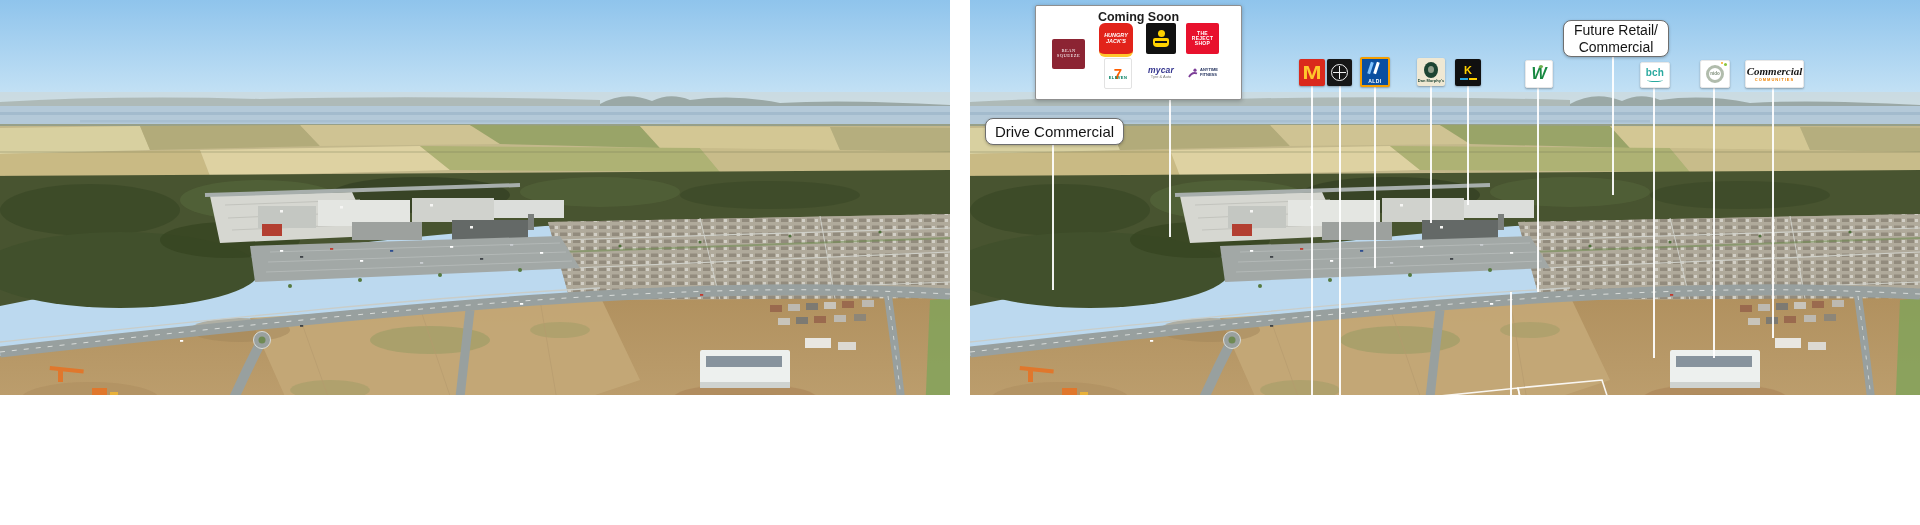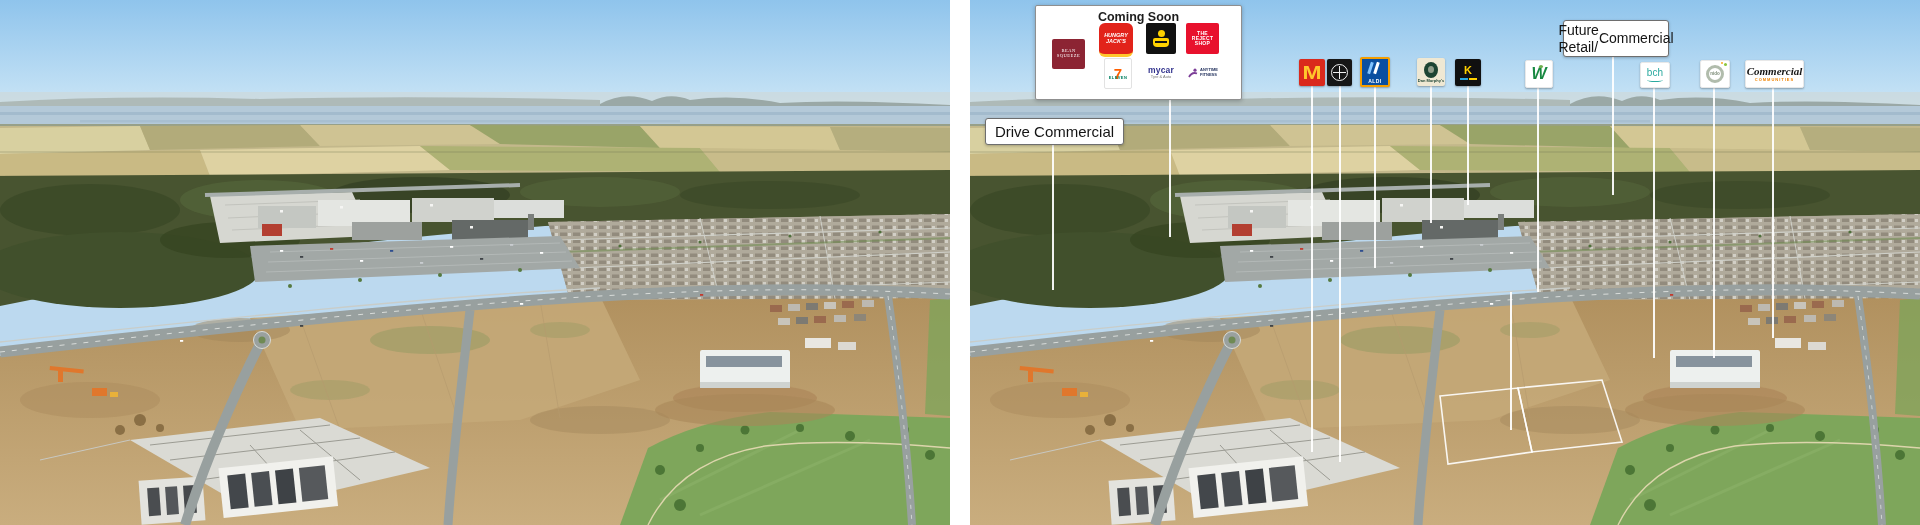--- a/index.html
+++ b/index.html
@@ -1,30 +1,30 @@
 <!DOCTYPE html>
 <html><head>
 <meta charset="utf-8">
 <title>Aerial Development Comparison</title>
 <style>
   html,body{margin:0;padding:0;background:#ffffff;font-family:"Liberation Sans",sans-serif;}
-  .stage{position:relative;width:1920px;height:525px;background:#14532d;overflow:hidden;}
+  .stage{position:relative;width:1920px;height:395px;background:#14532d;overflow:hidden;}
   .panel{position:absolute;top:0;width:950px;height:525px;overflow:hidden;background:#bcd9ef;}
   .panel.left{left:0;}
   .panel.right{left:970px;}
   .gutter{position:absolute;left:950px;top:0;width:20px;height:525px;background:#ffffff;}
   .photo{position:absolute;left:0;top:0;width:950px;height:525px;display:block;}
 
   
   .leader{position:absolute;width:2px;background:rgba(255,255,255,.93);z-index:3;}
 
   
-  .callout{position:absolute;background:#ffffff;border:1px solid #6e6e6e;border-radius:3px;
-    color:#141414;font-size:15px;font-weight:500;display:flex;flex-direction:row;
-    align-items:center;justify-content:center;text-align:left;z-index:5;
+  .callout{position:absolute;background:#ffffff;border:1px solid #6e6e6e;border-radius:8px;
+    color:#141414;font-size:15px;font-weight:500;display:flex;flex-direction:column;
+    align-items:center;justify-content:center;text-align:right;z-index:5;
     box-shadow:0 1px 3px rgba(0,0,0,.25);line-height:1.15;}
 
   
   .cs-board{position:absolute;left:65px;top:5px;width:205px;height:93px;background:#ffffff;
     border:1px solid #8f8f8f;border-radius:2px;z-index:5;box-shadow:0 1px 4px rgba(0,0,0,.25);}
   .cs-title{position:absolute;left:0;right:0;top:4px;text-align:center;font-size:12.5px;
     font-weight:600;color:#1c1c1c;}
   .chip{position:absolute;display:flex;flex-direction:column;align-items:center;
     justify-content:center;text-align:center;line-height:1.05;border-radius:2px;overflow:hidden;}
 
@@ -36,21 +36,21 @@
   .madmex{left:110px;top:17px;width:30px;height:31px;background:#111;}
   .madmex .head{width:7px;height:7px;border-radius:50%;background:#ffd200;margin-bottom:1px;}
   .madmex .torso{width:16px;height:9px;background:#ffd200;border-radius:2px 2px 4px 4px;position:relative;}
   .madmex .torso::after{content:"";position:absolute;left:2px;top:3px;width:12px;height:2px;background:#111;}
   .reject{left:150px;top:17px;width:33px;height:31px;background:#e8112d;color:#fff;
     font-size:5px;font-weight:bold;letter-spacing:.3px;}
   .sev{left:68px;top:52px;width:26px;height:29px;background:#fff;border:1px solid #e2e2e2;}
   .sev .seven{font-size:15px;font-weight:bold;color:#ff5f00;line-height:.9;}
   .sev .eleven{font-size:4px;font-weight:bold;color:#008061;letter-spacing:.4px;margin-top:-4px;}
   .mycar{left:106px;top:57px;width:38px;height:20px;background:#fff;}
-  .mycar .word{font-size:8.5px;font-weight:bold;color:#33348e;letter-spacing:.2px;}
+  .mycar .word{font-size:8.5px;font-weight:bold;color:#33348e;letter-spacing:.2px;font-style:italic;}
   .mycar .sub{font-size:4px;color:#777;}
   .anytime{left:148px;top:56px;width:38px;height:21px;background:#fff;flex-direction:row;gap:2px;}
   .anytime .runner{width:10px;height:10px;flex:none;}
   .anytime .txt{font-size:4px;font-weight:bold;color:#1e2d5a;text-align:left;line-height:1.2;}
 
   
   .tenant{position:absolute;display:flex;flex-direction:column;align-items:center;
     justify-content:center;text-align:center;z-index:5;border-radius:2px;overflow:hidden;
     box-shadow:0 1px 2px rgba(0,0,0,.3);line-height:1;}
   .mcd{left:329px;top:59px;width:26px;height:27px;background:#da291c;}
@@ -77,21 +77,21 @@
   .kbrand .kglyph{color:#ffd200;font-size:11px;font-weight:bold;}
   .kbrand .bars{display:flex;gap:1px;margin-top:1.5px;}
   .kbrand .bars i{display:block;width:8px;height:1.6px;}
   .kbrand .bars i.b1{background:#29abe2;}
   .kbrand .bars i.b2{background:#ffd200;}
   .wow{left:555px;top:60px;width:26px;height:26px;background:#ffffff;border:1px solid #e8e8e8;}
   .wow .apple{color:#178841;font-size:16px;font-weight:bold;font-style:italic;position:relative;line-height:.9;}
   .wow .apple::after{content:"";position:absolute;top:-2px;left:50%;width:4px;height:3px;
     border-radius:50% 50% 50% 0;background:#6fae4e;}
   .bch{left:670px;top:62px;width:28px;height:24px;background:#ffffff;border:1px solid #e8e8e8;}
-  .bch .word{font-size:10px;font-weight:normal;color:#2aa99f;letter-spacing:.2px;}
+  .bch .word{font-size:10px;font-weight:bold;color:#2aa99f;letter-spacing:.2px;}
   .bch .swoosh{width:16px;height:3px;border-bottom:1.6px solid #2aa99f;border-radius:0 0 100% 100%;}
   .nido{left:730px;top:60px;width:28px;height:26px;background:#ffffff;border:1px solid #e8e8e8;position:absolute;}
   .nido .ringhold{position:relative;width:18px;height:18px;display:flex;align-items:center;justify-content:center;}
   .nido .ring2{position:absolute;inset:0;border:3.5px solid #a3b09e;border-radius:50%;opacity:.85;}
   .nido .word{font-size:4.5px;color:#7d8d78;font-weight:bold;position:relative;}
   .nido .dot1,.nido .dot2{position:absolute;border-radius:50%;}
   .nido .dot1{width:3px;height:3px;background:#8dc63f;right:2px;top:2px;}
   .nido .dot2{width:2.2px;height:2.2px;background:#f9a825;right:6px;top:1px;}
   .lifestyle{left:775px;top:60px;width:57px;height:26px;background:#ffffff;border:1px solid #e8e8e8;}
   .lifestyle .script{font-family:"Liberation Serif",serif;font-style:italic;font-weight:bold;

